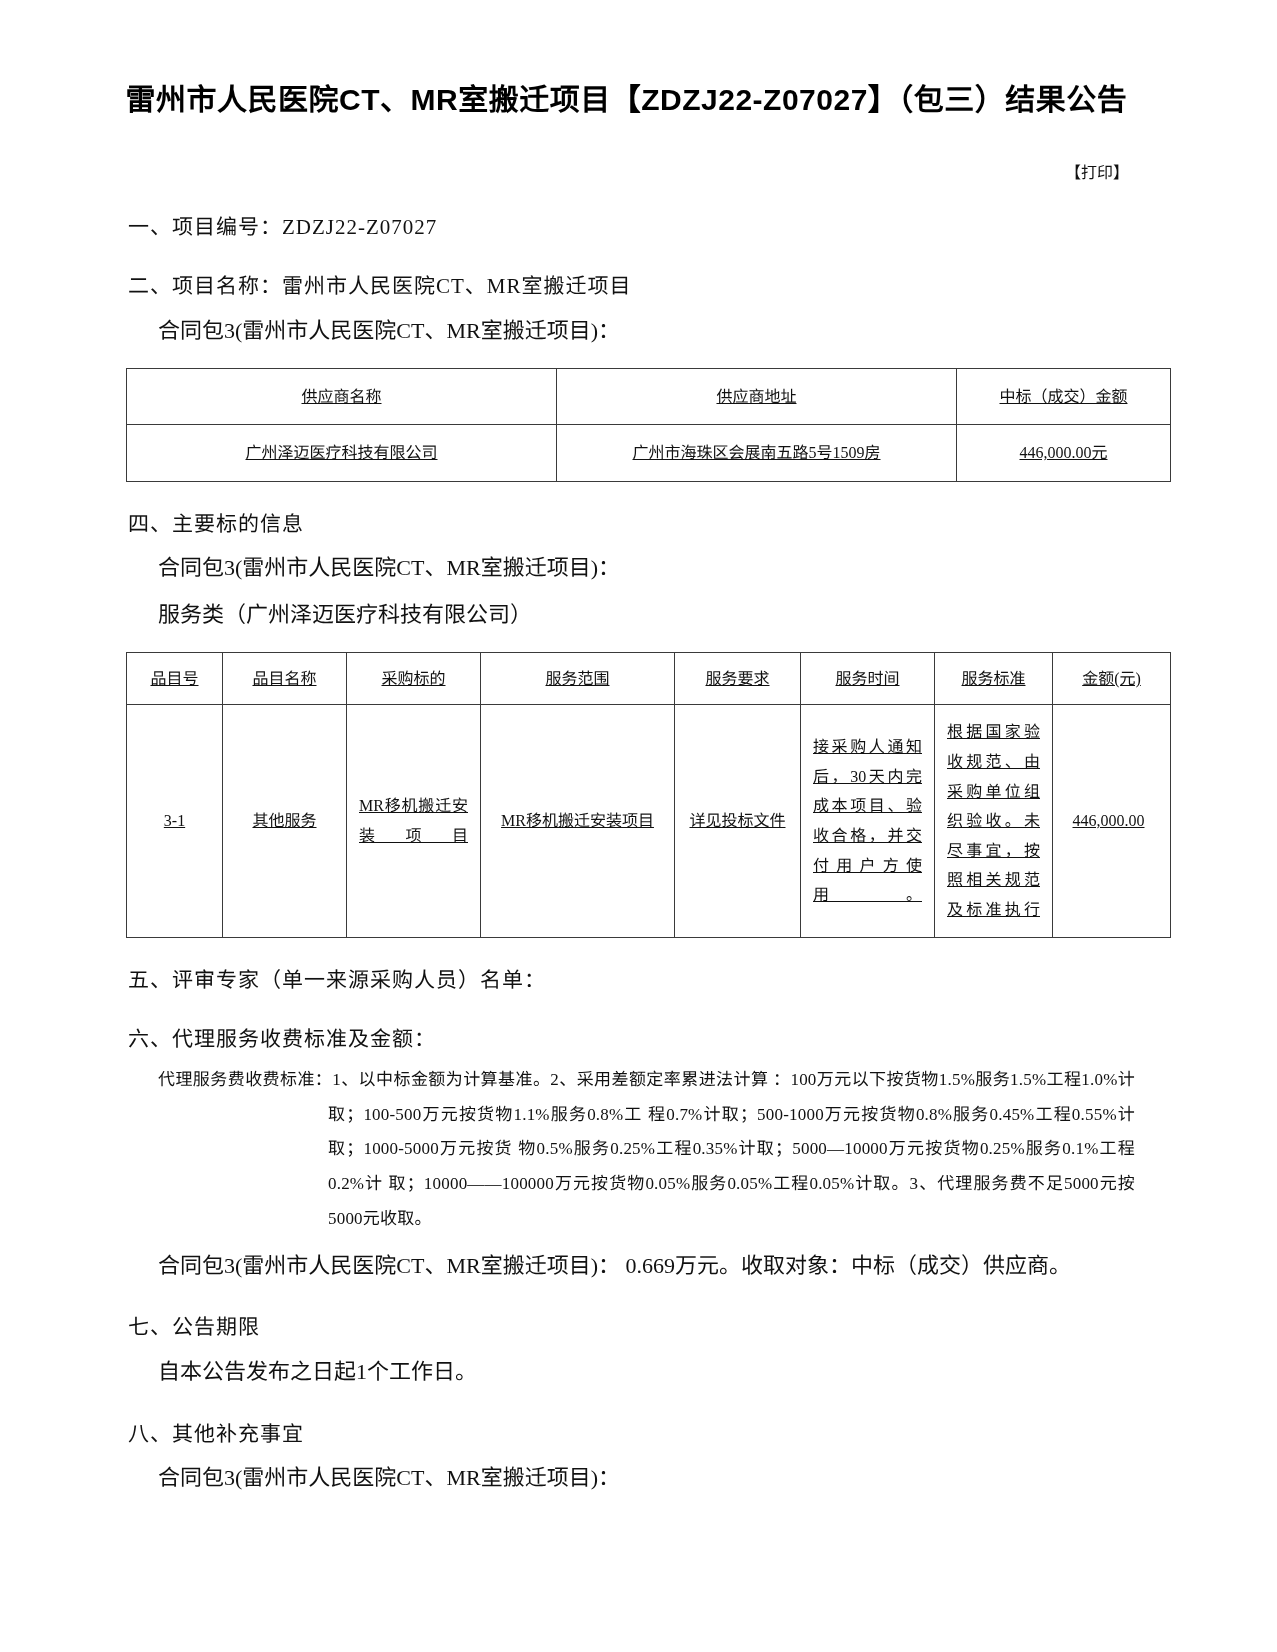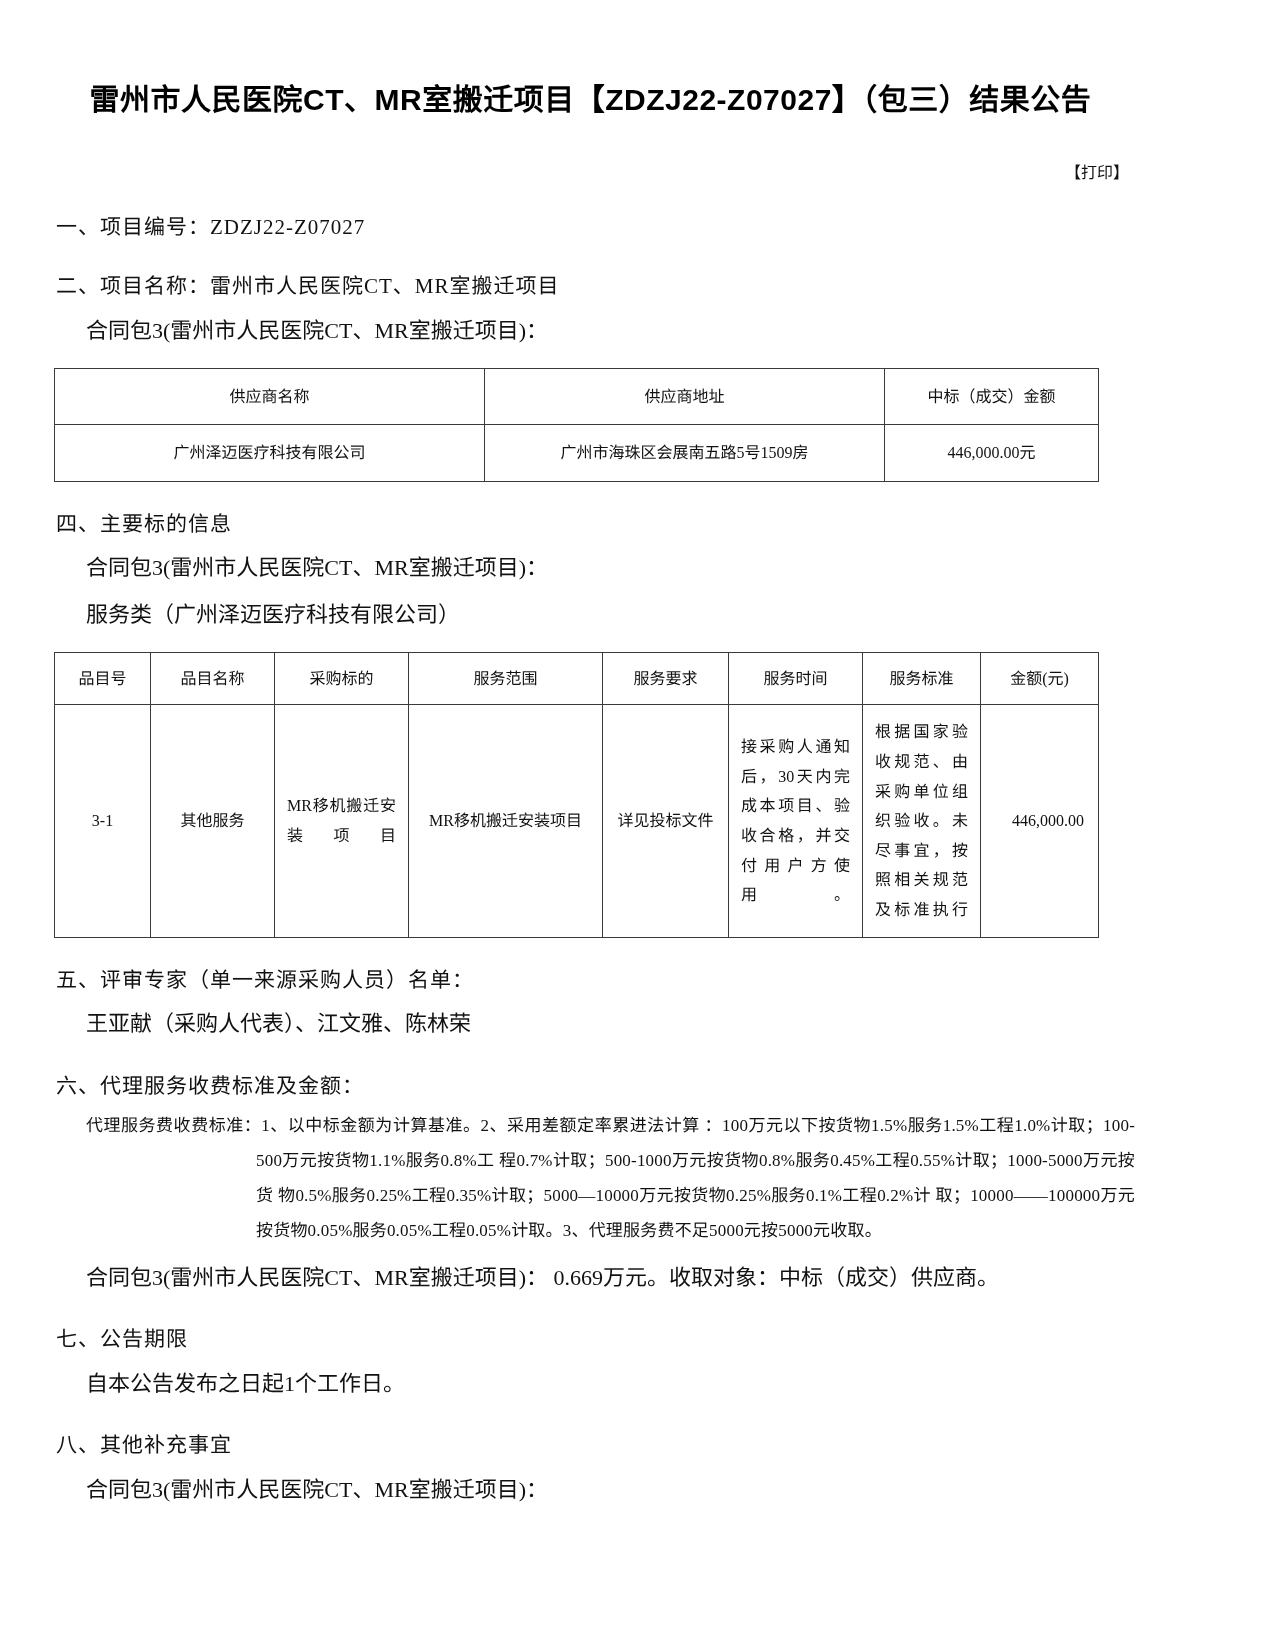--- a/index.html
+++ b/index.html
@@ -10,21 +10,21 @@
   body {
     font-family: "Liberation Serif", "DejaVu Serif", serif;
     color: #111111;
     width: 1277px;
     min-height: 1652px;
     box-sizing: border-box;
   }
   .page {
     width: 1213px;
     box-sizing: border-box;
-    padding: 62px 78px 40px 46px;
+    padding: 62px 78px 40px 118px;
   }
   .doc-title {
     font-family: "Liberation Sans", "DejaVu Sans", sans-serif;
     font-weight: bold;
     font-size: 30px;
     line-height: 1.35;
     text-align: center;
     letter-spacing: 0.5px;
     color: #000;
     margin: 18px 0 6px 0;
@@ -69,40 +69,41 @@
     table-layout: fixed;
   }
   table.grid th, table.grid td {
     border: 1px solid #3a3a3a;
     font-weight: normal;
     font-size: 16px;
     padding: 12px 8px;
     text-align: center;
     vertical-align: middle;
     line-height: 1.7;
+    text-decoration: underline;
   }
   table.grid.result th { padding: 14px 8px; }
   table.grid.result td { padding: 14px 8px; }
   td.amount-right {
     text-align: right;
     padding-right: 16px;
     margin-left: 48px;
   }
   .items-table td.cell-tall {
     height: 200px;
   }
   .items-table td.just {
     text-align: justify;
     text-align-last: justify;
     padding-left: 12px;
     padding-right: 12px;
     line-height: 1.85;
   }
   .items-table td.amt {
-    text-align: right;
+    text-align: center;
     padding-right: 14px;
   }
 </style>
 </head>
 <body>
 
 <div class="page">
 
   <h1 class="doc-title">雷州市人民医院CT、MR室搬迁项目【ZDZJ22-Z07027】（包三）结果公告</h1>
 
@@ -173,21 +174,20 @@
         <td>MR移机搬迁安装项目</td>
         <td>详见投标文件</td>
         <td class="just">接采购人通知后，30天内完成本项目、验收合格，并交付用户方使用。</td>
         <td class="just">根据国家验收规范、由采购单位组织验收。未尽事宜，按照相关规范及标准执行</td>
         <td class="amt">446,000.00</td>
       </tr>
     </tbody>
   </table>
 
   <div class="section-head">五、评审专家（单一来源采购人员）名单：</div>
-  <div class="para">王亚献（采购人代表）、江文雅、陈林荣</div>
 
   <div class="section-head">六、代理服务收费标准及金额：</div>
   <div class="fee-block">代理服务费收费标准：1、以中标金额为计算基准。2、采用差额定率累进法计算 ：100万元以下按货物1.5%服务1.5%工程1.0%计取；100-500万元按货物1.1%服务0.8%工 程0.7%计取；500-1000万元按货物0.8%服务0.45%工程0.55%计取；1000-5000万元按货 物0.5%服务0.25%工程0.35%计取；5000—10000万元按货物0.25%服务0.1%工程0.2%计 取；10000——100000万元按货物0.05%服务0.05%工程0.05%计取。3、代理服务费不足5000元按5000元收取。</div>
   <div class="para">合同包3(雷州市人民医院CT、MR室搬迁项目)： 0.669万元。收取对象：中标（成交）供应商。</div>
 
   <div class="section-head">七、公告期限</div>
   <div class="para">自本公告发布之日起1个工作日。</div>
 
   <div class="section-head">八、其他补充事宜</div>
   <div class="para">合同包3(雷州市人民医院CT、MR室搬迁项目)：</div>

